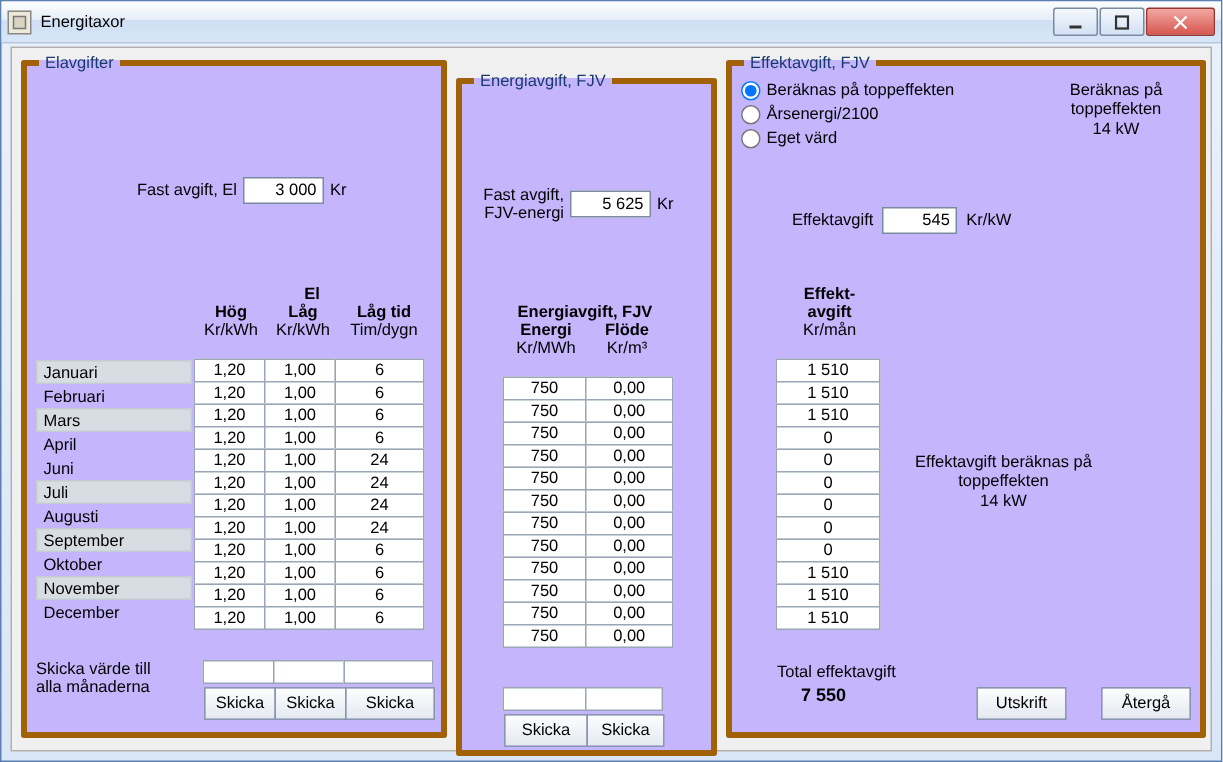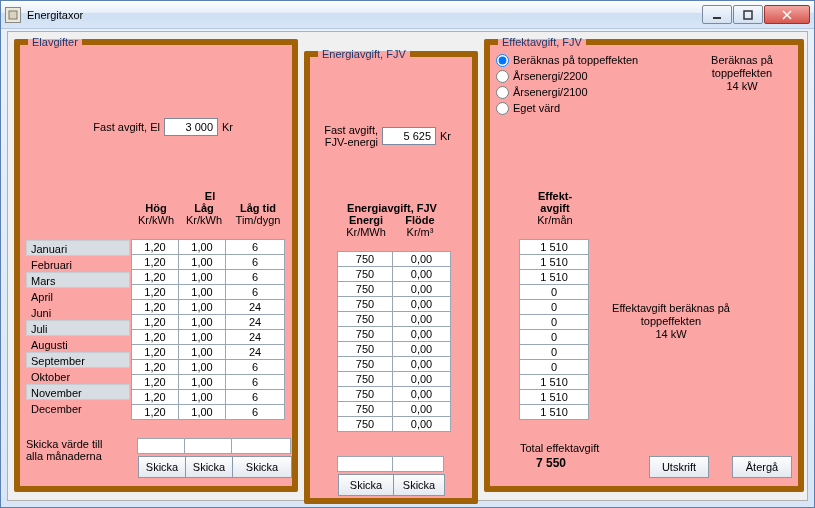--- a/index.html
+++ b/index.html
@@ -51,25 +51,25 @@
     width:46px;
   }
   .client {
     position:absolute;
     top:30px; left:6px; right:6px; bottom:6px;
     background:#f0f0f0;
     border:1px solid #b0b0b0;
   }
   fieldset.group {
     position:absolute;
-    border:6px solid #a16207;
+    border:4px solid #a16207;
     border-radius:2px;
     margin:0;
     padding:8px 8px 8px 8px;
-    background:#fca5a5;
+    background:#c4b5fd;
   }
   fieldset.group > legend {
     font-size:11px;
     padding:0 4px;
     color:#1a3a6e;
   }
   .g-el   { left:6px;  top:4px;  width:284px; height:456px; }
   .g-fjv  { left:296px;top:16px;  width:174px; height:456px; }
   .g-eff  { left:476px;top:4px;  width:320px; height:456px; }
 
@@ -399,36 +399,37 @@
     <fieldset class="group g-eff">
       <legend>Effektavgift, FJV</legend>
 
       <div class="radio-block">
         <label class="radio-row">
             <input type="radio" name="eff" checked="" style="">
             <span>Beräknas på toppeffekten</span>
           </label>
         <label class="radio-row">
             <input type="radio" name="eff" style="">
-            <span>Årsenergi/2200</span>
-          </label>
-        <label class="radio-row">
-            <input type="radio" name="eff" style="">
             <span>Årsenergi/2100</span>
           </label>
         <label class="radio-row">
             <input type="radio" name="eff" style="">
             <span>Eget värd</span>
           </label>
       </div>
       <div class="calc-note">
         <div>Beräknas på toppeffekten</div>
         <div>14 kW</div>
       </div>
 
+      <div class="eff-input-row">
+        <span>Effektavgift</span>
+        <input class="txt" style="width: 50px;" value="545">
+        <span>Kr/kW</span>
+      </div>
 
       <div style="position:absolute; left:30px; top:142px; width:70px;">
         <div class="bold center">Effekt-</div>
         <div class="bold center">avgift</div>
         <div class="center">Kr/mån</div>
       </div>
 
       <div class="eff-grid" id="eff-grid">
           <div class="grid-row">
             <div class="cell wK">1 510</div>

